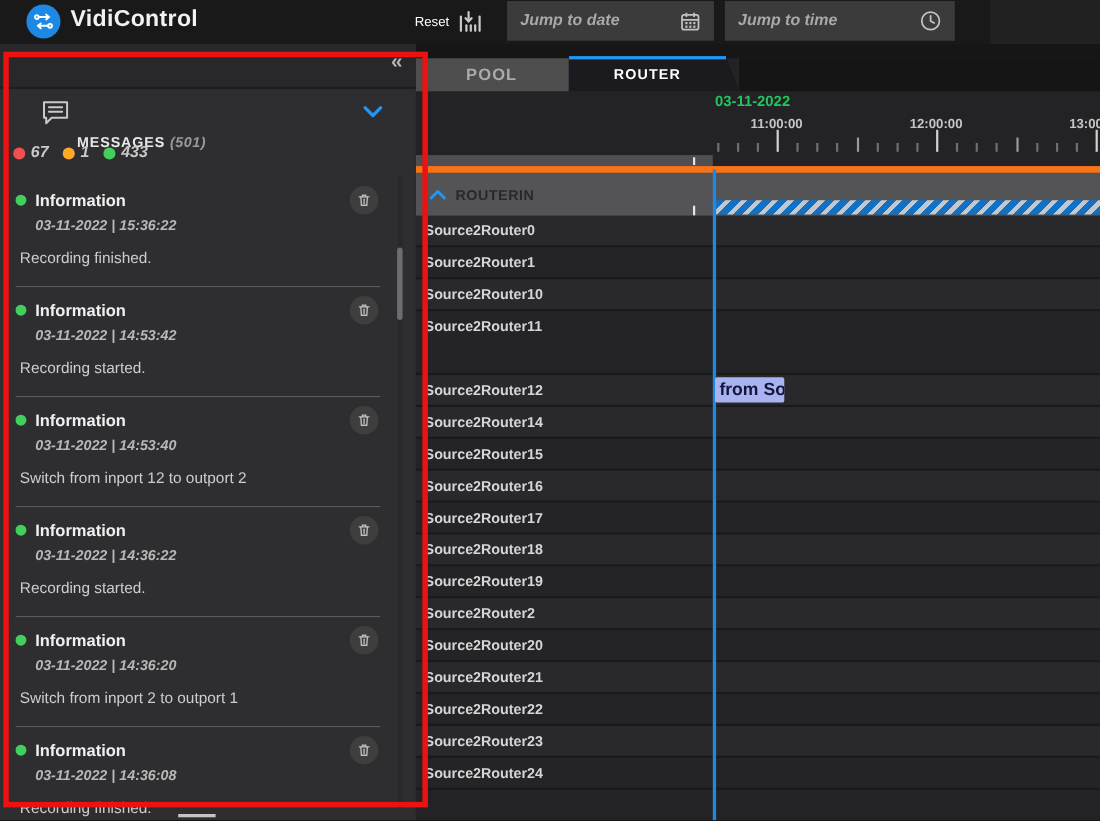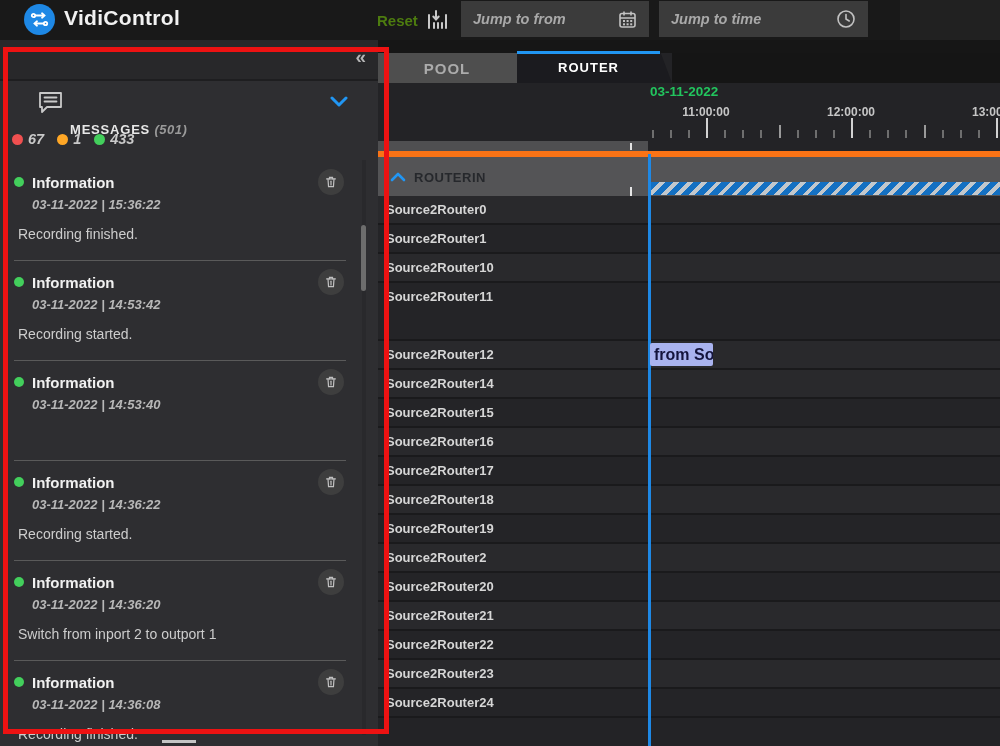--- a/index.html
+++ b/index.html
@@ -4,21 +4,21 @@
 <style>
   html,body{margin:0;padding:0;background:#101010;}
   #screen{position:relative;width:1000px;height:746px;overflow:hidden;background:#212121;
           font-family:"Liberation Sans",sans-serif;-webkit-font-smoothing:antialiased;}
   
   #topbar{position:absolute;left:0;top:0;width:900px;height:40px;background:#191919;z-index:10;}
   .logo{position:absolute;left:24px;top:4px;width:31px;height:31px;border-radius:50%;background:#1e88e5;
         display:flex;align-items:center;justify-content:center;}
   .app-title{position:absolute;left:64px;top:6px;font-size:21px;font-weight:600;color:#f2f2f2;letter-spacing:.3px;}
   .reset-wrap{position:absolute;left:377px;top:0;height:40px;display:flex;align-items:center;gap:7px;}
-  .reset-label{color:#4d7c0f;font-size:15px;font-weight:700;}
+  .reset-label{color:#ffffff;font-size:12px;font-weight:400;}
   .field{position:absolute;top:1px;height:36px;background:#3b3b3b;display:flex;align-items:center;
          justify-content:space-between;padding:0 12px;box-sizing:border-box;}
   #date-field{left:461px;width:188px;}
   #time-field{left:659px;width:209px;}
   .placeholder{color:#a9a9a9;font-size:14.5px;font-style:italic;font-weight:600;}
   
   #sidebar{position:absolute;left:0;top:40px;width:378px;height:706px;background:#2e2e31;z-index:5;}
   #sidebar-strip{position:absolute;left:0;top:0;width:378px;height:39px;background:#28282a;border-bottom:2px solid #1e1e20;}
   .collapse{position:absolute;right:12px;top:6px;font-size:19px;font-weight:bold;color:#b5b5b5;}
   #msg-header{position:absolute;left:0;top:41px;width:378px;height:40px;}
@@ -107,21 +107,21 @@
             <path d="M21 7v13"></path>
           <path d="M9 15v5"></path>
             <path d="M13 15v5"></path>
             <path d="M17 15v5"></path>
           <path d="M11 3v8"></path>
             <path d="M8.3 8.5l2.7 3 2.7-3"></path>
         </g>
       </svg>
     </div>
     <div class="field" id="date-field">
-      <span class="placeholder">Jump to from</span>
+      <span class="placeholder">Jump to date</span>
       <svg width="19" height="19" viewBox="0 0 19 19">
         <g stroke="#c2c2c2" stroke-width="1.6" fill="none">
           <rect x="2" y="3.5" width="15" height="13.5" rx="2"></rect>
           <path d="M6 1.5v4M13 1.5v4M2 8h15"></path>
         </g>
         <g fill="#c2c2c2">
           <rect x="5" y="10" width="2" height="2"></rect>
             <rect x="8.6" y="10" width="2" height="2"></rect>
             <rect x="12.2" y="10" width="2" height="2"></rect>
           <rect x="5" y="13.3" width="2" height="2"></rect>
@@ -228,20 +228,21 @@
                     <path d="M3 4.5h10"></path>
                     <path d="M6.3 4.3V2.8h3.4v1.5"></path>
                     <path d="M4.6 4.8l.6 8.4h5.6l.6-8.4"></path>
                     <path d="M8 7v4.3"></path>
                   </g>
                 </svg>
               </span>
             </span>
           </div>
           <div class="msg-ts">03-11-2022 | 14:53:40</div>
+          <div class="msg-body">Switch from inport 12 to outport 2</div>
         </div>
         <div class="msg-item">
           <div class="msg-head">
             <span class="sev-dot"></span>
             <span class="msg-sev">Information</span>
             <span class="trash-btn">
               <span>
                 <svg width="14" height="14" viewBox="0 0 16 16">
                   <g stroke="#c0c0c0" stroke-width="1.4" fill="none" stroke-linecap="round">
                     <path d="M3 4.5h10"></path>

